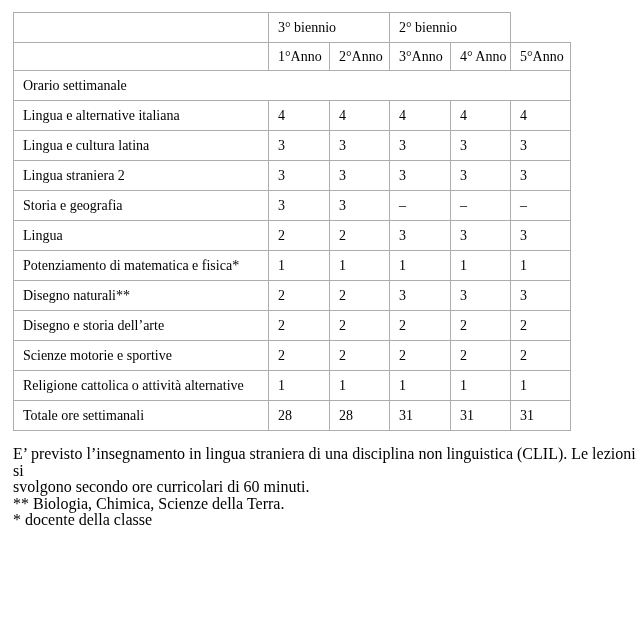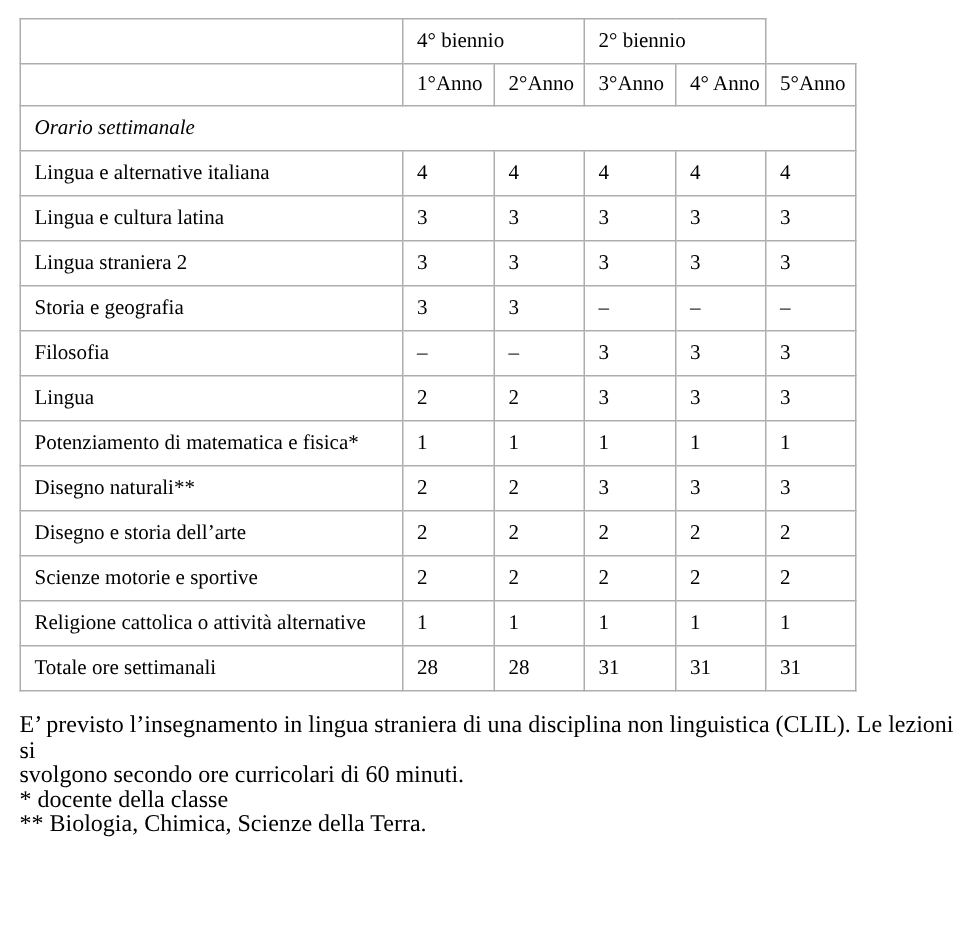--- a/index.html
+++ b/index.html
@@ -26,21 +26,21 @@
   table.curriculum td {
     border: 1px solid #adadad;
     padding: 0 2px 0 9px;
     vertical-align: middle;
     overflow: hidden;
     white-space: nowrap;
     background: #ffffff;
   }
   tr.r-biennio  { height: 30px; }
   tr.r-years    { height: 28px; margin-top: 28px; }
-  tr.r-section  { height: 30px; font-style: italic; }
+  tr.r-section  { height: 30px; }
   tr.r-subject  { height: 30px; }
   .notes {
     margin: 15px 0 0 13px;
     width: 624px;
     line-height: 16.5px;
     font-size: 16px;
   }
 </style>
 </head>
 <body>
@@ -53,21 +53,21 @@
       <col style="width:61px">
       <col style="width:60px">
       <col style="width:61px">
       <col style="width:60px">
       <col style="width:60px">
     </colgroup>
 
     <tbody>
         <tr class="r-biennio">
       <td></td>
-      <td colspan="2">4° biennio</td>
+      <td colspan="2">3° biennio</td>
       <td colspan="2">2° biennio</td>
     </tr>
 
     <tr class="r-years">
       <td></td>
       <td>1°Anno</td>
       <td>2°Anno</td>
       <td>3°Anno</td>
       <td>4° Anno</td>
       <td>5°Anno</td>
@@ -107,28 +107,20 @@
     <tr class="r-subject">
       <td>Storia e geografia</td>
       <td>3</td>
       <td>3</td>
       <td>–</td>
       <td>–</td>
       <td>–</td>
     </tr>
 
 
-    <tr class="r-subject">
-      <td>Filosofia</td>
-      <td>–</td>
-      <td>–</td>
-      <td>3</td>
-      <td>3</td>
-      <td>3</td>
-    </tr>
 
 
     <tr class="r-subject">
       <td>Lingua</td>
       <td>2</td>
       <td>2</td>
       <td>3</td>
       <td>3</td>
       <td>3</td>
     </tr>
@@ -185,17 +177,17 @@
       <td>31</td>
       <td>31</td>
       <td>31</td>
     </tr>
   </tbody>
     </table>
 
   <div class="notes">
     <div>E’ previsto l’insegnamento in lingua straniera di una disciplina non linguistica (CLIL). Le lezioni si</div>
     <div>svolgono secondo ore curricolari di 60 minuti.</div>
+    <div>** Biologia, Chimica, Scienze della Terra.</div>
     <div>* docente della classe</div>
-    <div>** Biologia, Chimica, Scienze della Terra.</div>
   </div>
 
 </div>
 
 </body></html>

